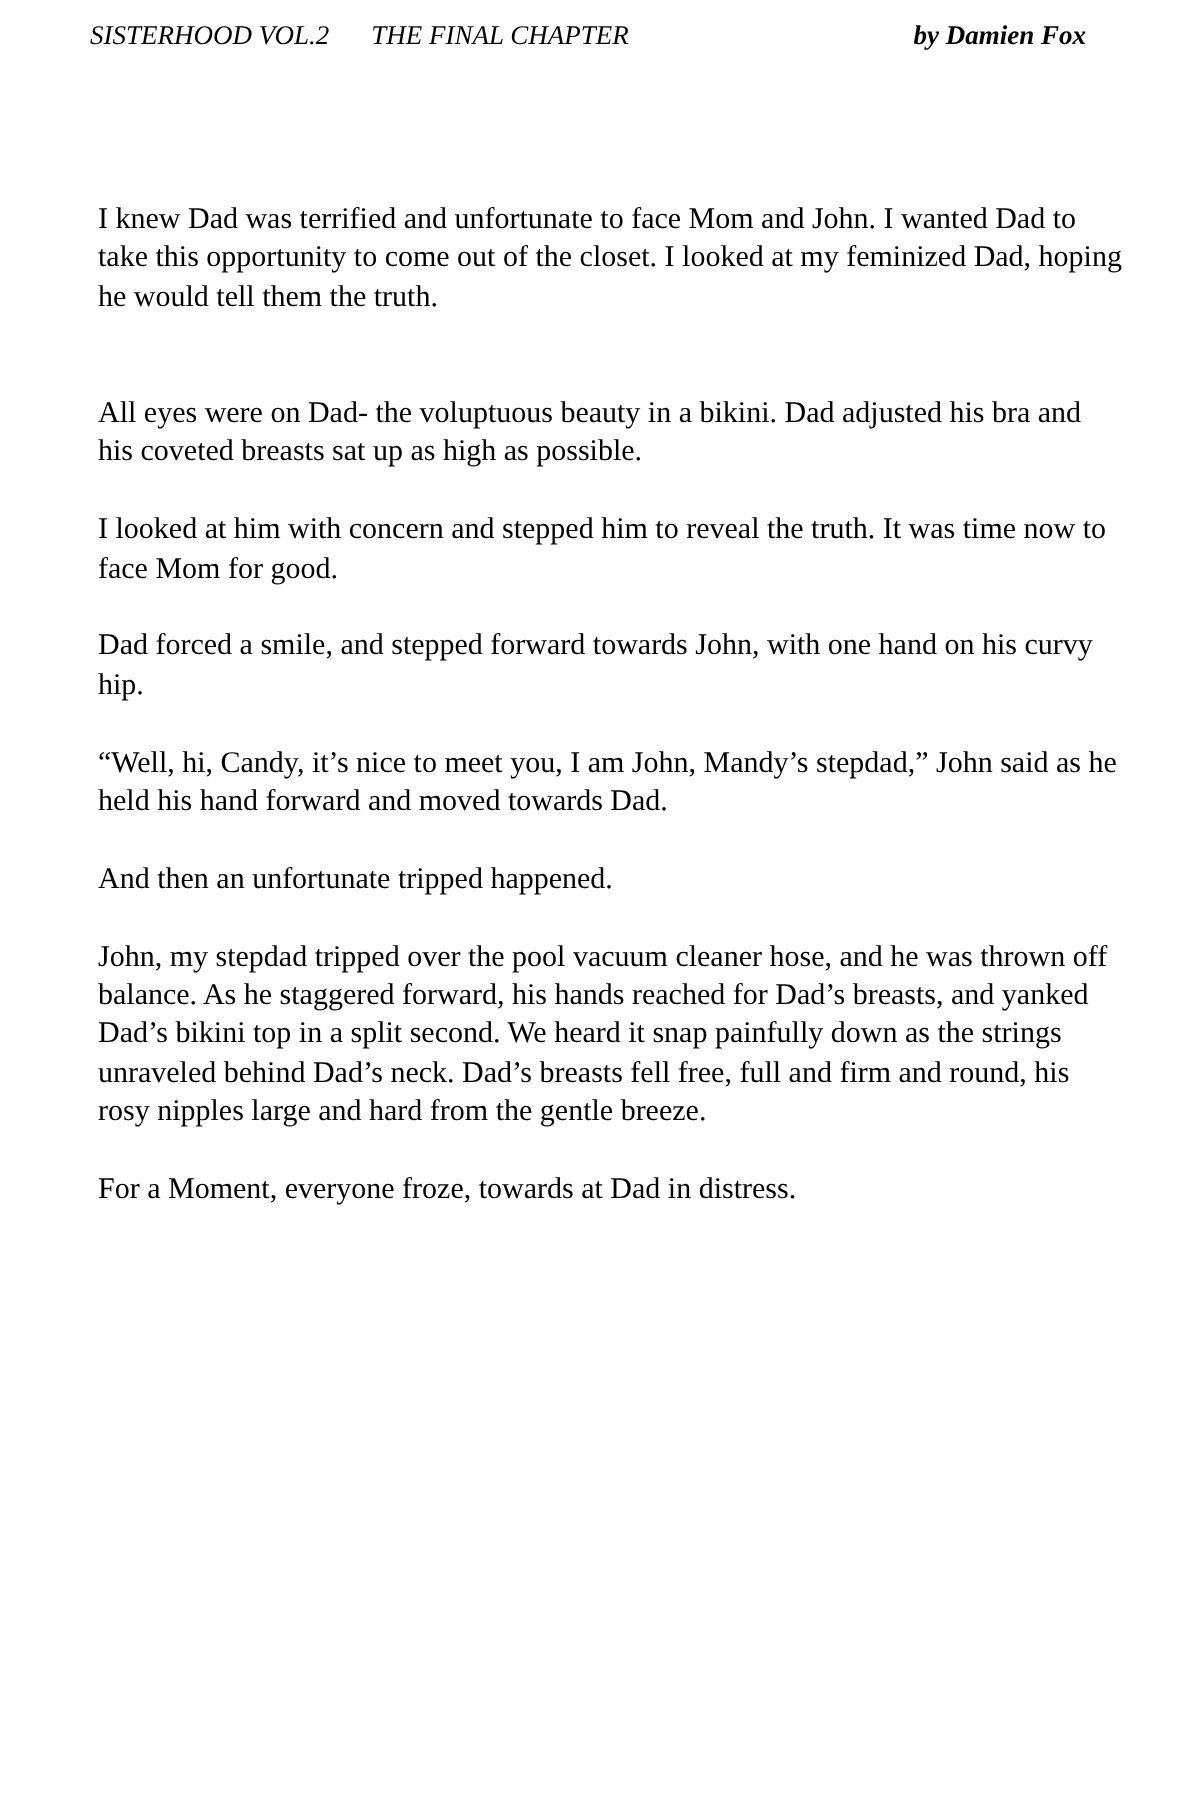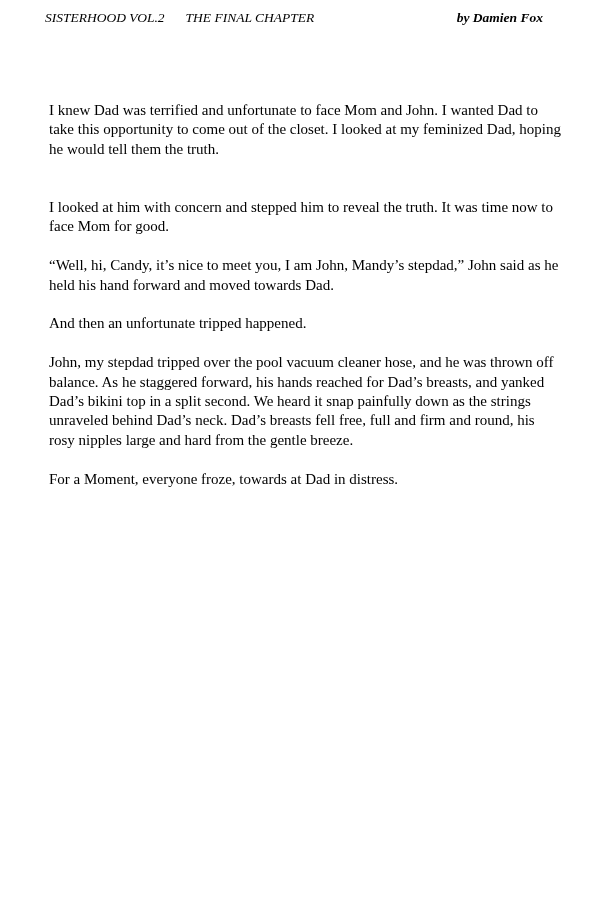--- a/index.html
+++ b/index.html
@@ -69,21 +69,23 @@
   <div class="running-header">
     <div class="left-group">
       <span>SISTERHOOD VOL.2</span>
       <span>THE FINAL CHAPTER</span>
     </div>
     <span class="byline">by Damien Fox</span>
   </div>
 
   <div class="body-text">
     <p class="extra-gap">I knew Dad was terrified and unfortunate to face Mom and John. I wanted Dad to take this opportunity to come out of the closet. I looked at my feminized Dad, hoping he would tell them the truth.</p>
+    <p>All eyes were on Dad- the voluptuous beauty in a bikini. Dad adjusted his bra and his coveted breasts sat up as high as possible.</p>
     <p>I looked at him with concern and stepped him to reveal the truth. It was time now to face Mom for good.</p>
+    <p>Dad forced a smile, and stepped forward towards John, with one hand on his curvy hip.</p>
     <p>“Well, hi, Candy, it’s nice to meet you, I am John, Mandy’s stepdad,” John said as he held his hand forward and moved towards Dad.</p>
     <p>And then an unfortunate tripped happened.</p>
     <p>John, my stepdad tripped over the pool vacuum cleaner hose, and he was thrown off balance. As he staggered forward, his hands reached for Dad’s breasts, and yanked Dad’s bikini top in a split second. We heard it snap painfully down as the strings unraveled behind Dad’s neck. Dad’s breasts fell free, full and firm and round, his rosy nipples large and hard from the gentle breeze.</p>
     <p>For a Moment, everyone froze, towards at Dad in distress.</p>
   </div>
 
   <div class="page-number">31</div>
 
 </div>
 

